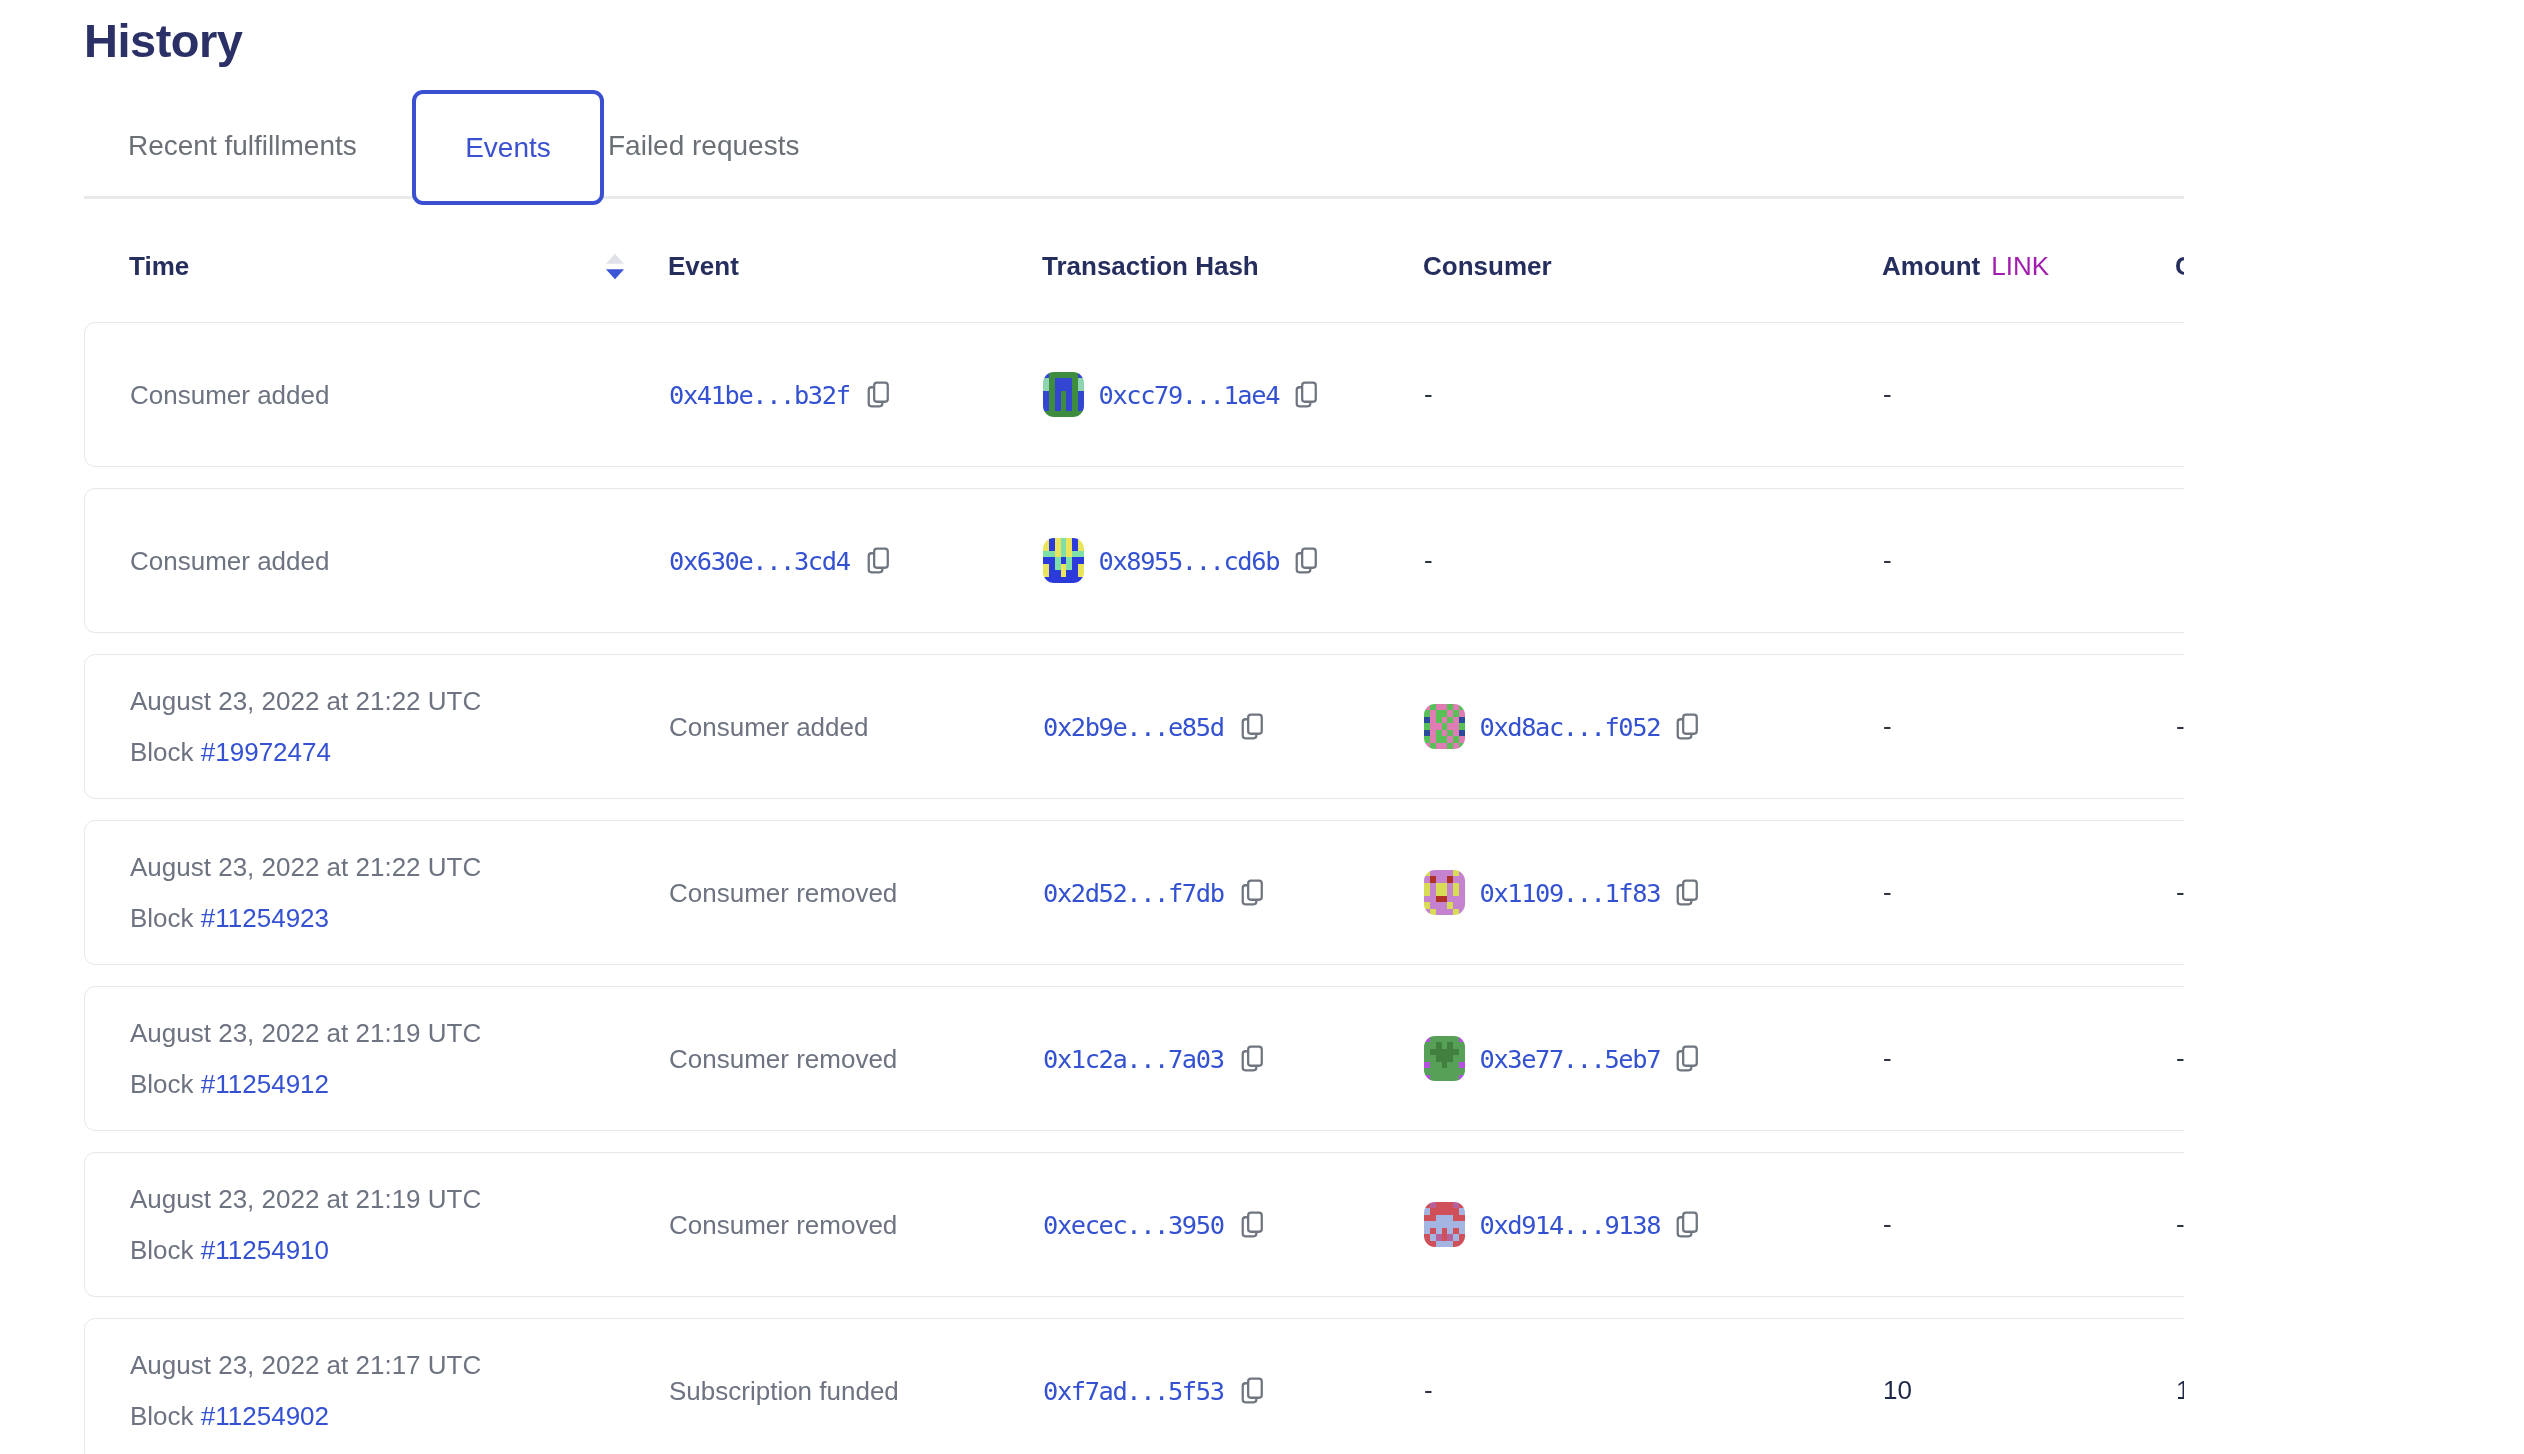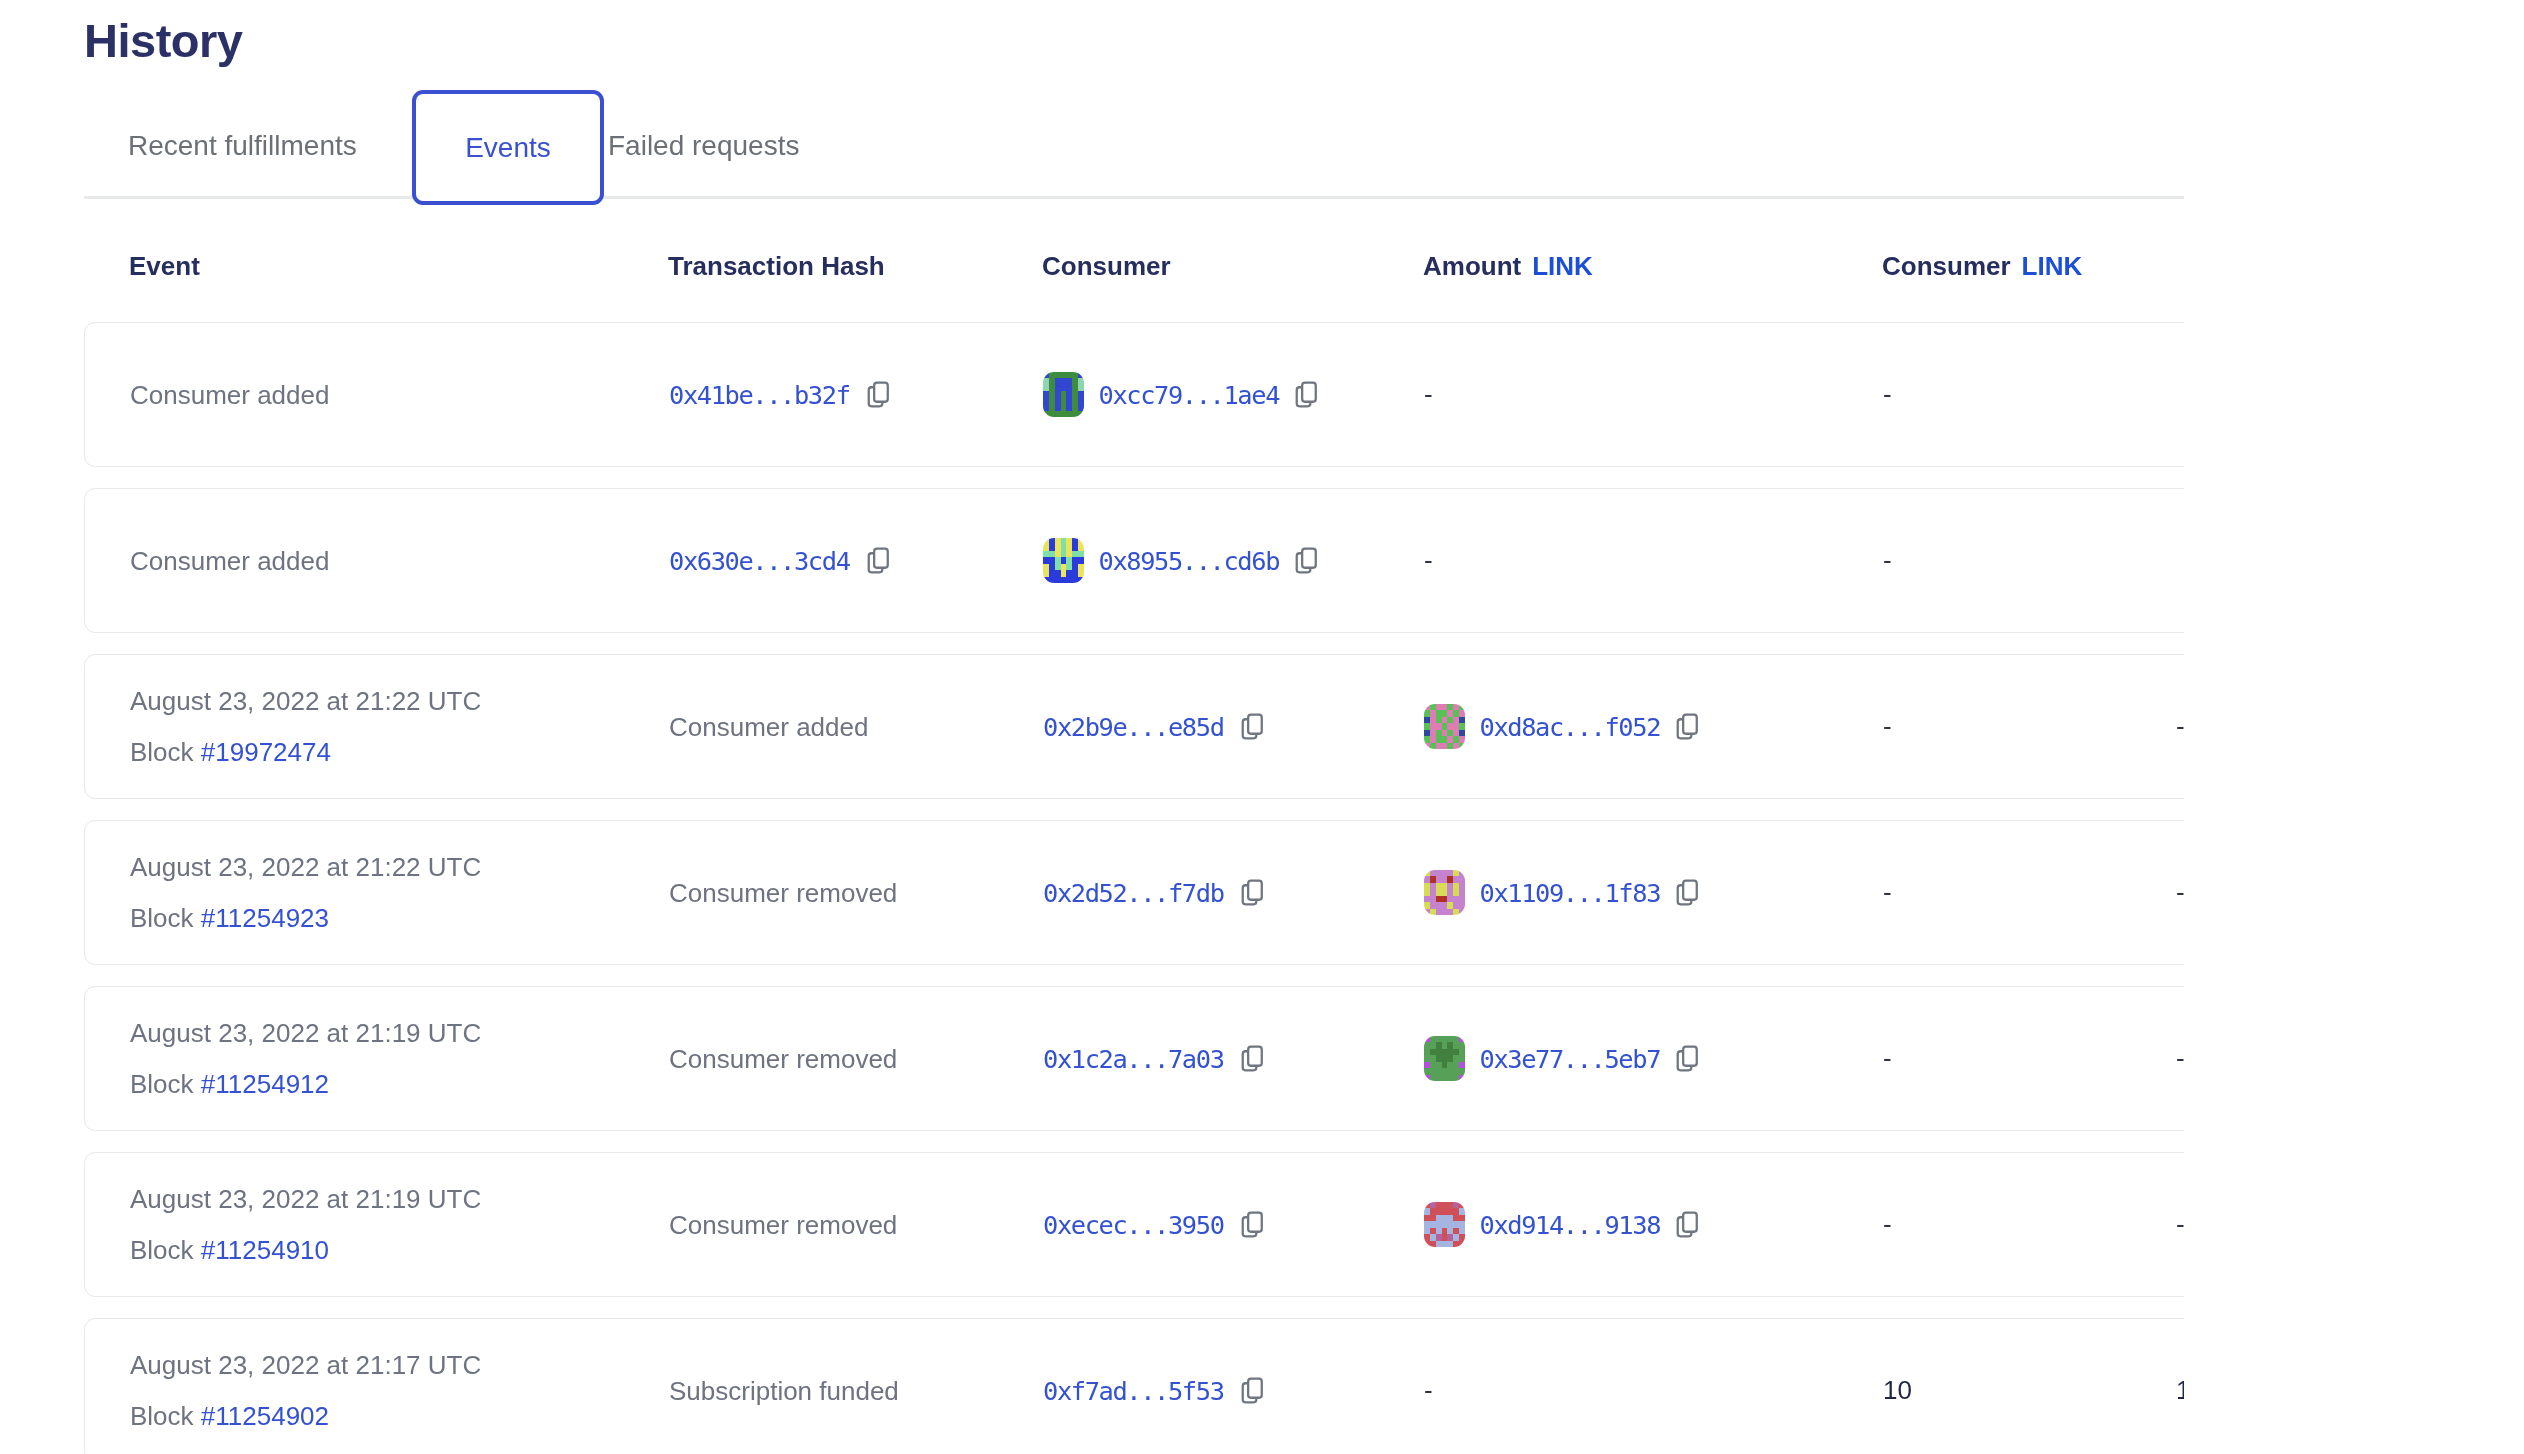--- a/index.html
+++ b/index.html
@@ -33,21 +33,21 @@
     grid-template-columns:539px 374px 381px 459px 293px 292px;
     align-items:center;
   }
   .header-row {
     position:absolute; left:84px; top:239px; width:2382px; height:55px;
     padding-left:45px;
   }
   .header-row .col-label {
     font-size:26px; font-weight:700; color:#262e5e; white-space:nowrap;
   }
-  .unit { color:#1d4ed8; font-weight:700; margin-left:11px;margin-top:36px; }
+  .unit { color:#a21caf; font-weight:400; margin-left:11px;margin-top:36px; }
   .time-header {
     display:flex; align-items:center; justify-content:space-between;
     padding-right:42px; cursor:pointer;
   }
   .rows { position:absolute; left:84px; top:322px; width:2382px; }
   .row-card {
     width:100%; height:145px; margin-bottom:21px;
     border:1.8px solid #e7e8ea; border-radius:11px; background:#ffffff;
     padding-left:45px;
     font-size:26px; color:#6d7380;
@@ -79,20 +79,27 @@
 
   <div class="tab tab-recent">Recent fulfillments</div>
   <div class="tab-active-box">
     <span>Events</span>
   </div>
   <div class="tab tab-failed">Failed requests</div>
 
   <div class="divider"></div>
 
   <div class="header-row grid-cols">
+    <div class="col-label time-header">
+      <span>Time</span>
+      <svg class="sort-icon" width="22" height="29" viewBox="0 0 24 32">
+        <polygon points="12,2 22,13 2,13" fill="#dfe2e8"></polygon>
+        <polygon points="2,19 22,19 12,30" fill="#3b55d6"></polygon>
+      </svg>
+    </div>
     <div class="col-label">Event</div>
     <div class="col-label">Transaction Hash</div>
     <div class="col-label">Consumer</div>
     <div class="col-label">
       <span>Amount</span><span class="unit">LINK</span>
     </div>
     <div class="col-label">
       <span>Consumer</span><span class="unit">LINK</span>
     </div>
   </div>

